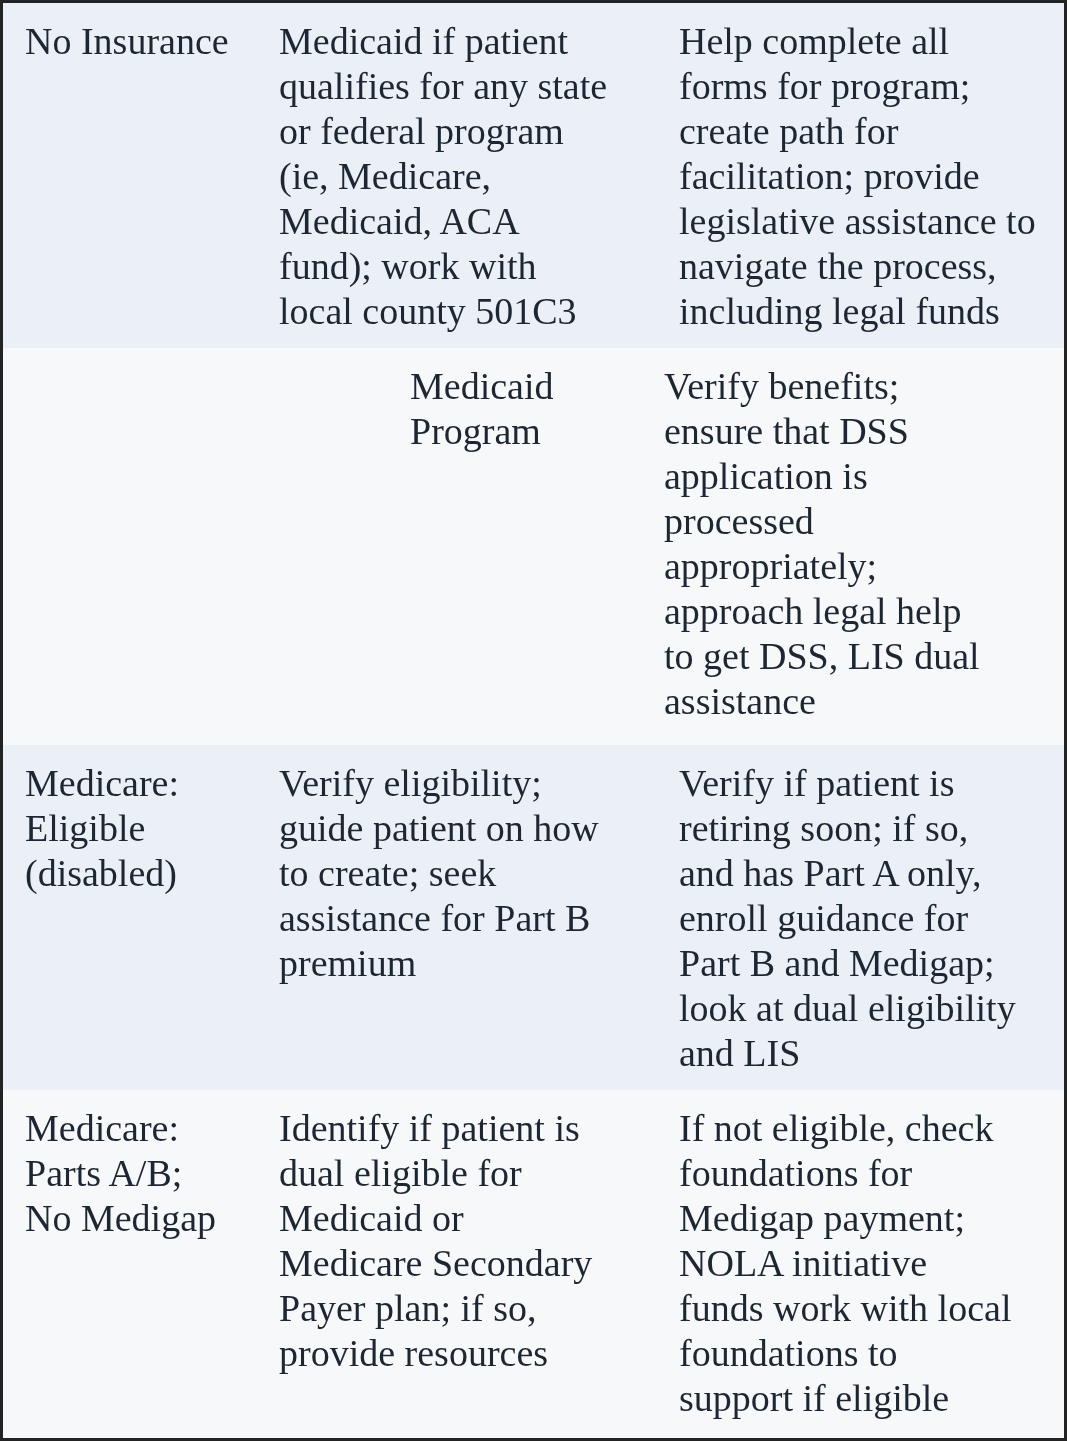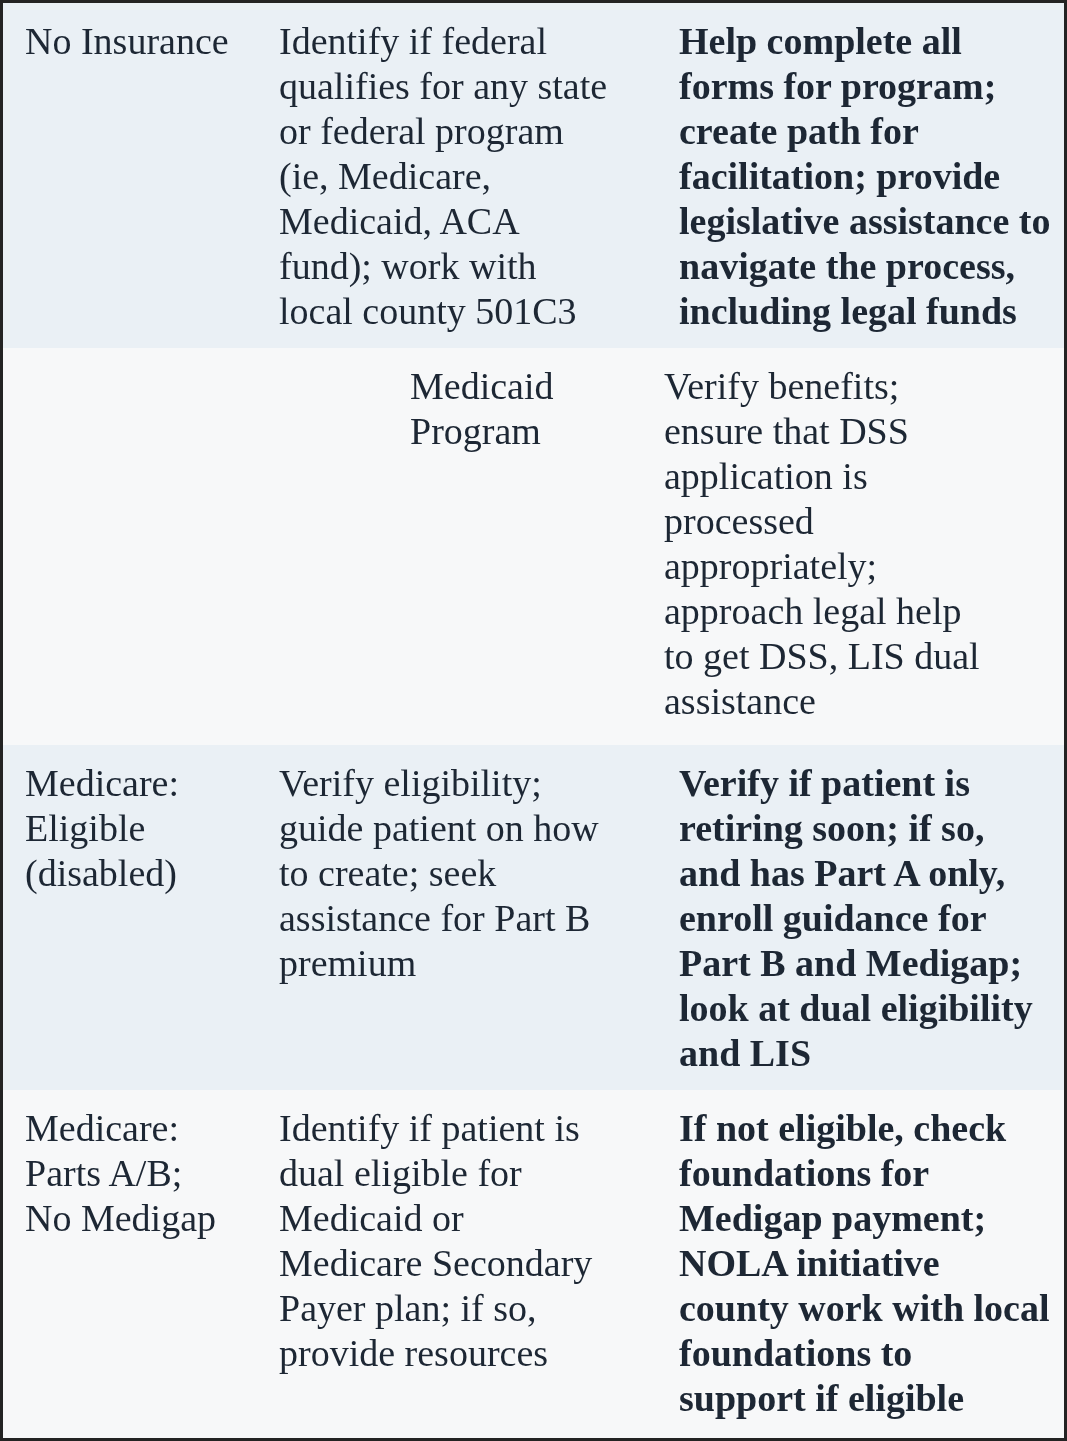--- a/index.html
+++ b/index.html
@@ -49,31 +49,30 @@
     flex: 0 0 auto;
   }
   .c2 {
     width: 400px;
     padding-right: 10px;
     flex: 0 0 auto;
   }
   .c3 {
     flex: 1 1 auto;
     padding-right: 12px;
-    font-weight: bold;
   }
 </style>
 </head>
 <body>
 
 <div class="table-frame">
 
   <div class="trow r1 alt-blue">
     <div class="cell c1">No Insurance</div>
-    <div class="cell c2">Identify if federal
+    <div class="cell c2">Medicaid if patient
 qualifies for any state
 or federal program
 (ie, Medicare,
 Medicaid, ACA
 fund); work with
 local county 501C3</div>
     <div class="cell c3">Help complete all
 forms for program;
 create path for
 facilitation; provide
@@ -120,18 +119,18 @@
     <div class="cell c2">Identify if patient is
 dual eligible for
 Medicaid or
 Medicare Secondary
 Payer plan; if so,
 provide resources</div>
     <div class="cell c3">If not eligible, check
 foundations for
 Medigap payment;
 NOLA initiative
-county work with local
+funds work with local
 foundations to
 support if eligible</div>
   </div>
 
 </div>
 
 </body></html>

